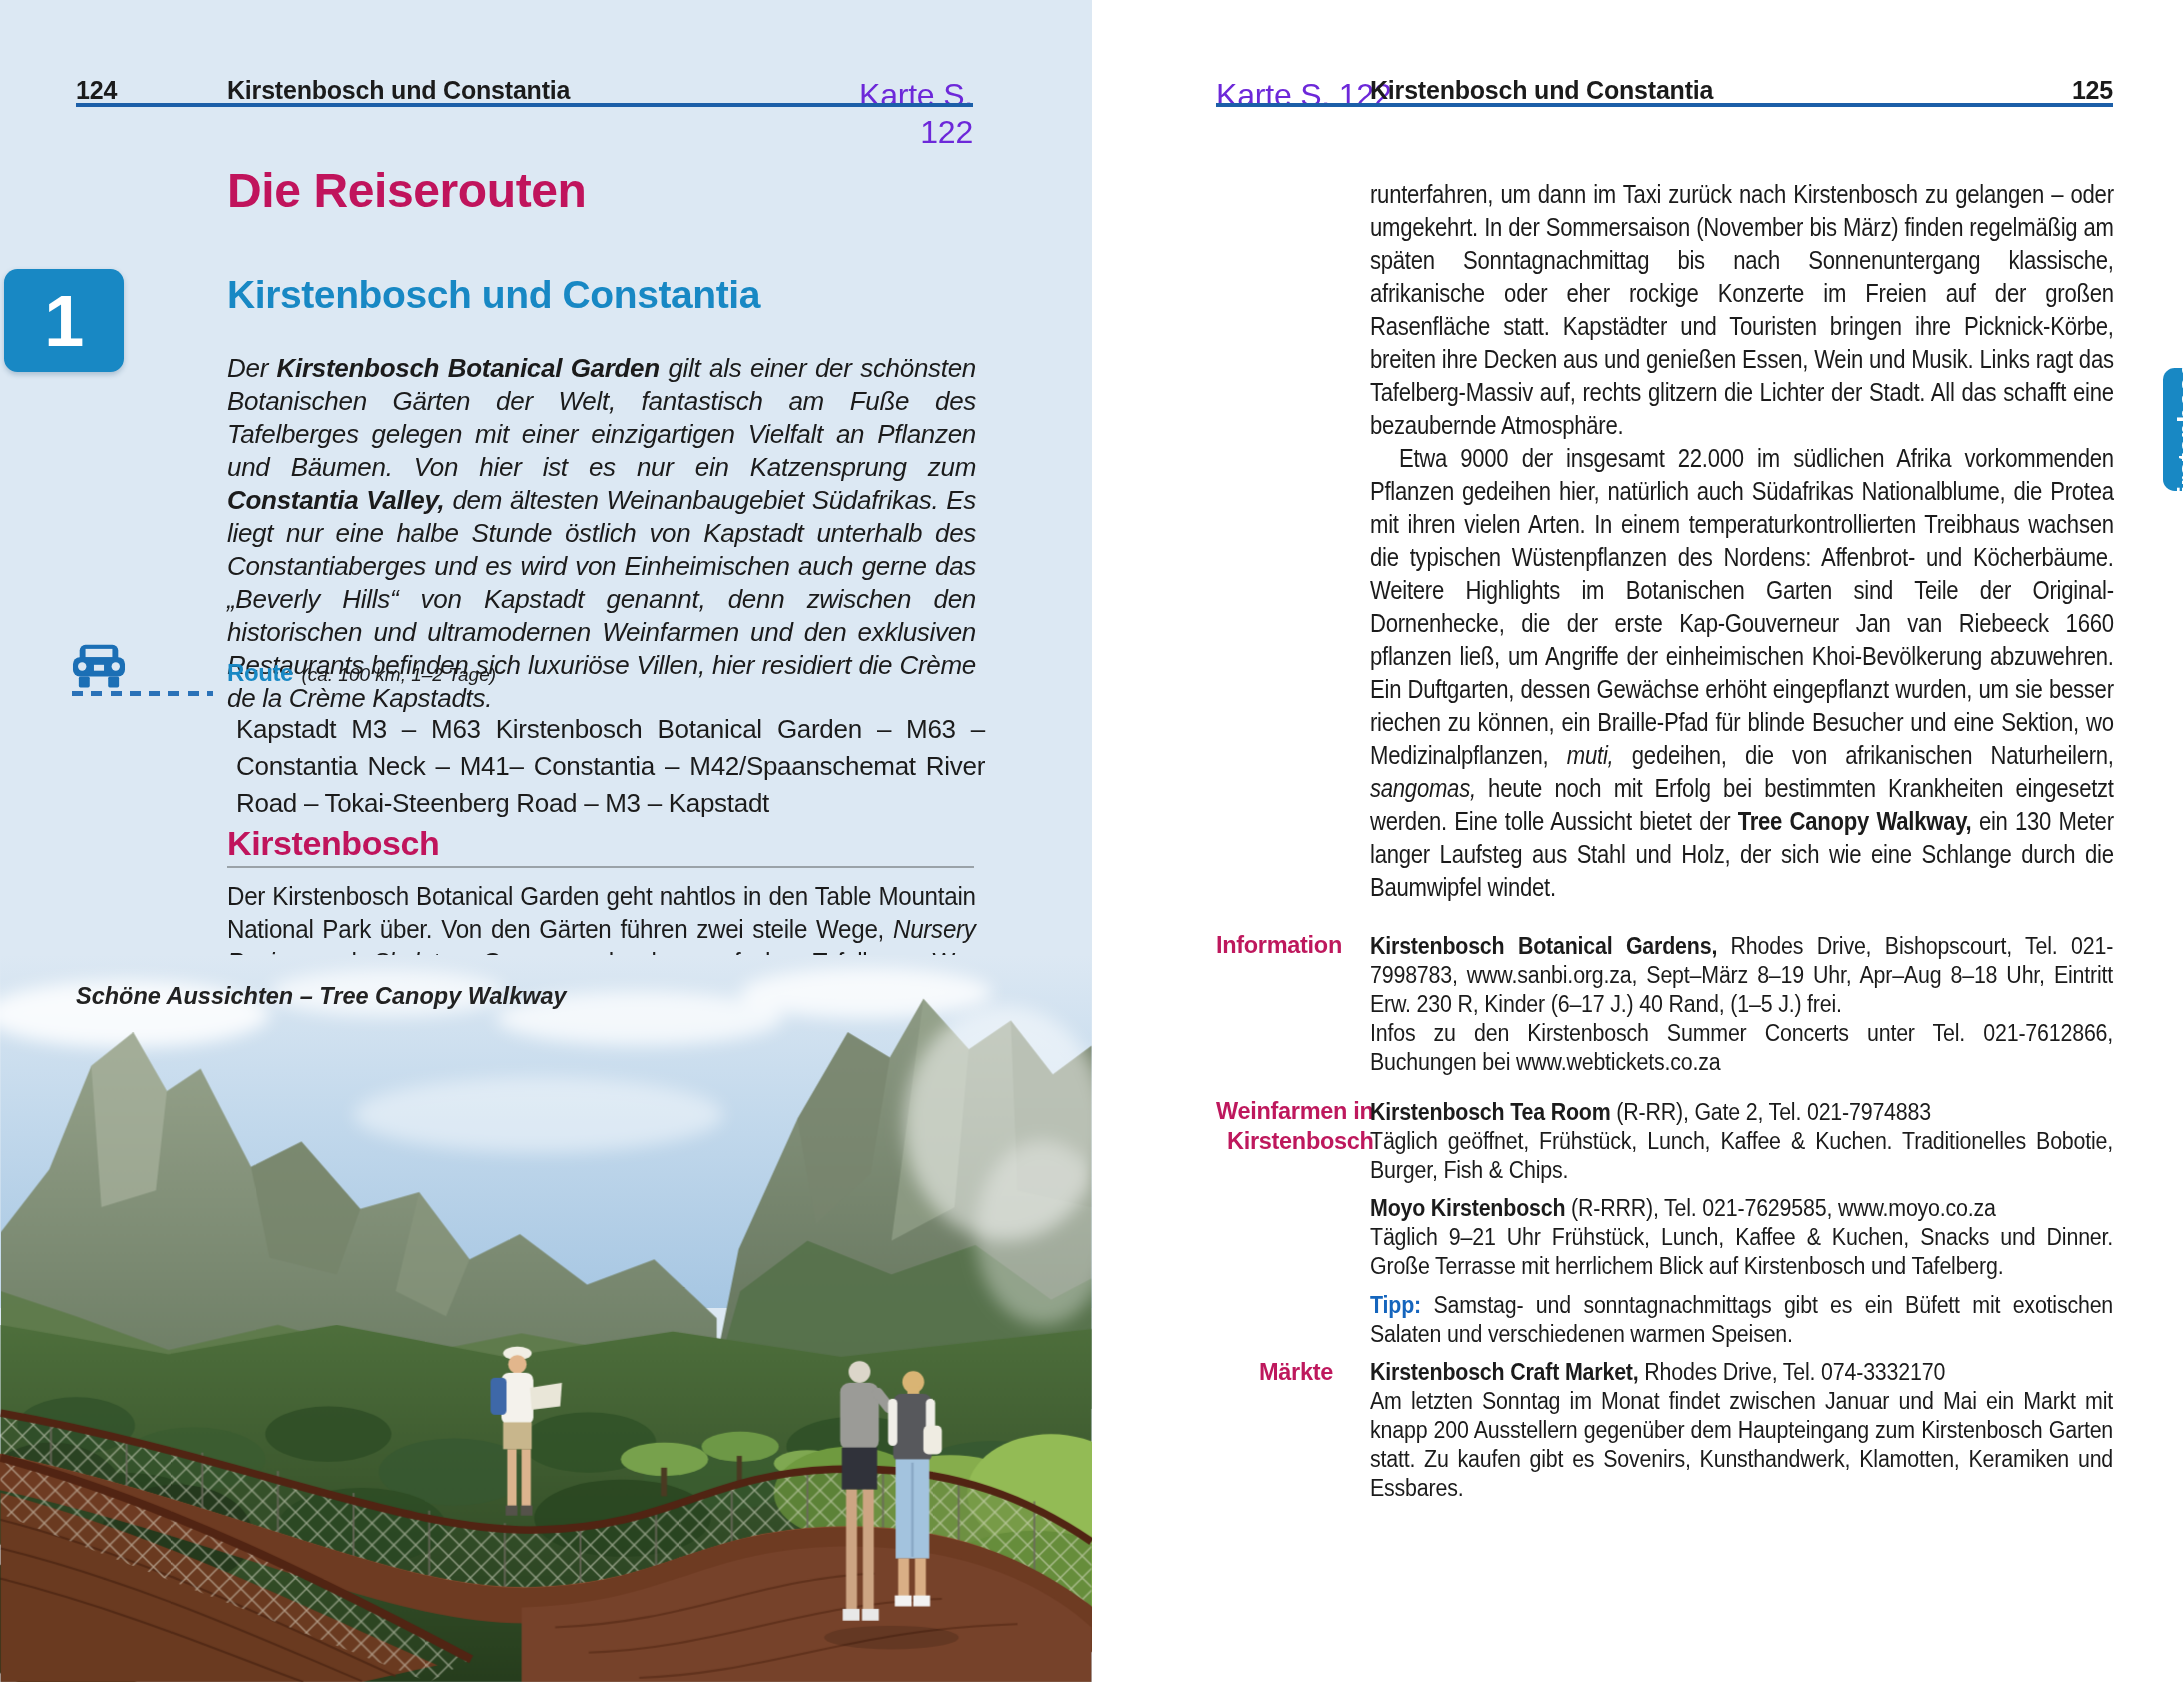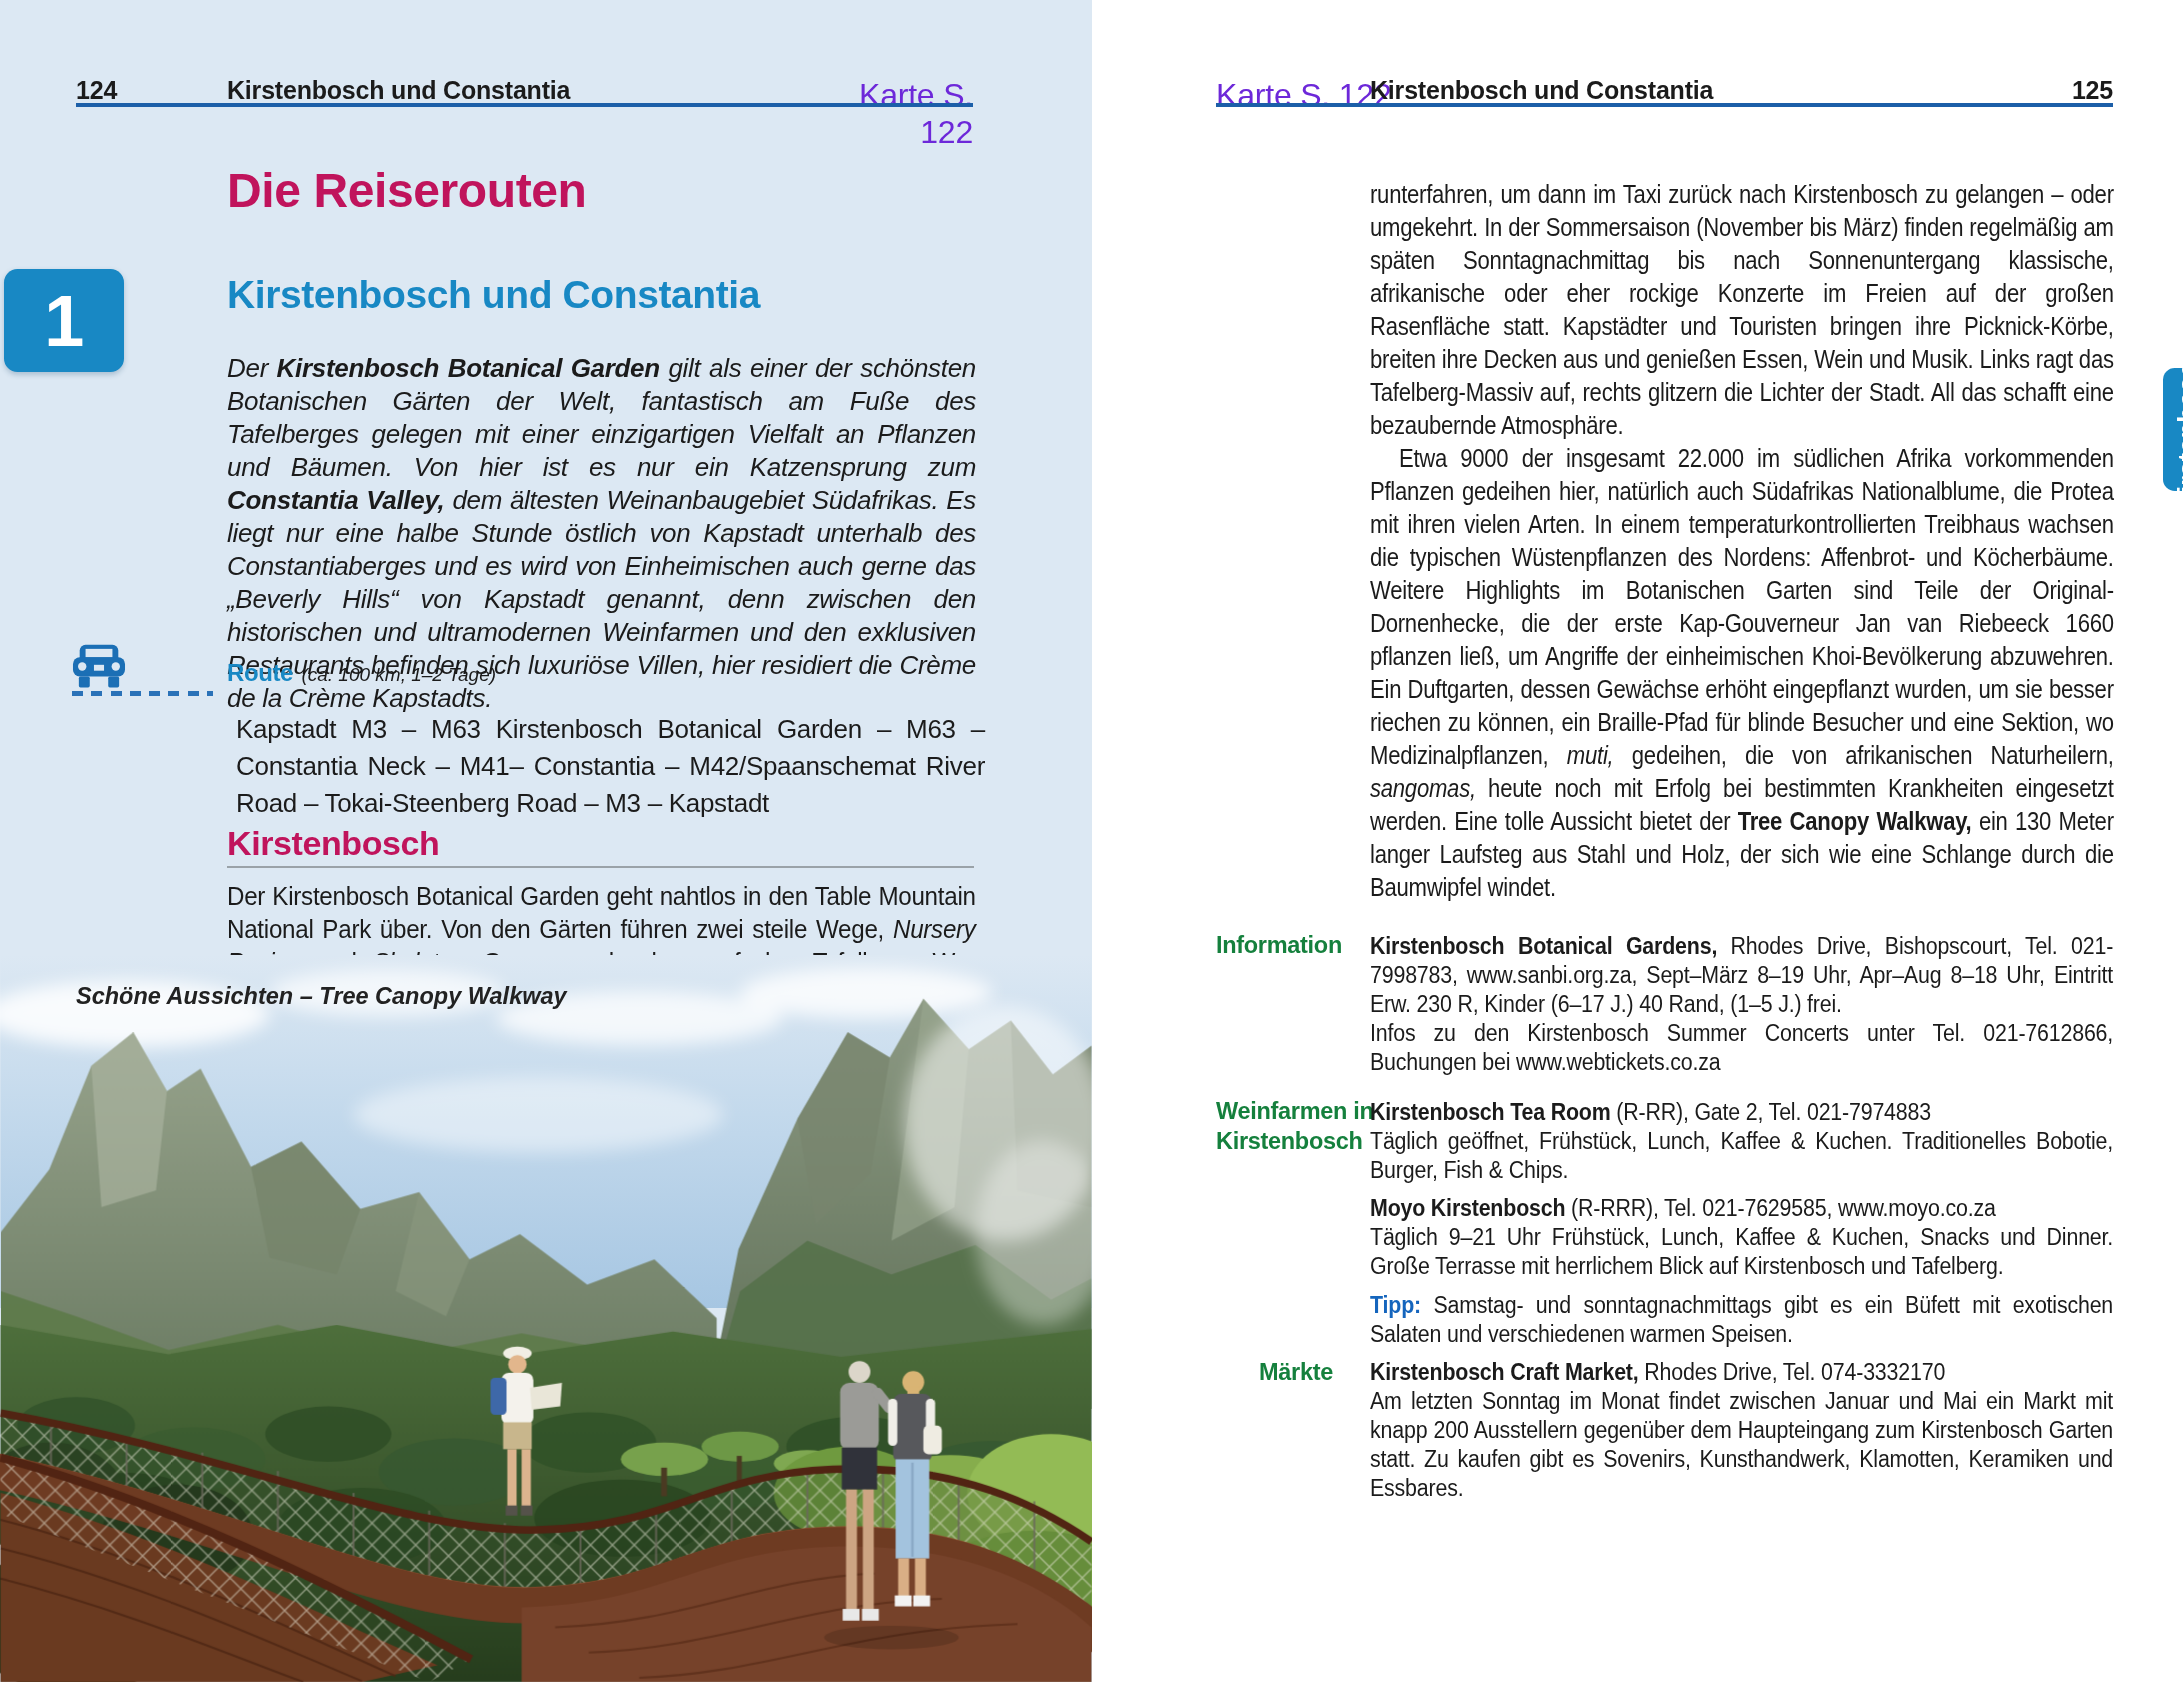--- a/index.html
+++ b/index.html
@@ -25,21 +25,21 @@
   .body-txt{font-size:26px;line-height:33px;text-align:justify;letter-spacing:-0.3px;}
   .body-txt p{margin:0;}
   .c93{transform:scaleX(.93);transform-origin:left top;}
   .c85{transform:scaleX(.85);transform-origin:left top;}
   .intro{font-style:italic;}
   .indent{text-indent:34px;}
   .seg-b{font-weight:bold;}
   .seg-i{font-style:italic;}
   .seg-blue-b{font-weight:bold;color:#1565bd;}
   
-  .info-label{font-size:23.5px;font-weight:bold;color:#15803d;letter-spacing:-0.3px;line-height:30px;}
+  .info-label{font-size:23.5px;font-weight:bold;color:#be185d;letter-spacing:-0.3px;line-height:30px;text-align:right;}
   .info-txt{font-size:23px;line-height:29px;text-align:justify;letter-spacing:-0.2px;}
   .info-txt p{margin:0;}
   .info-txt p.gap{margin-top:9.3px;}
   
   .numbox{background:#1888c4;border-radius:13.5px;display:flex;align-items:center;justify-content:center;
           box-shadow:0 2.5px 5px rgba(30,80,120,.25);}
   .numbox span{color:#fff;font-size:72px;font-weight:bold;}
   
   .caption{font-size:23.5px;font-style:italic;color:#222;z-index:3;}
   

